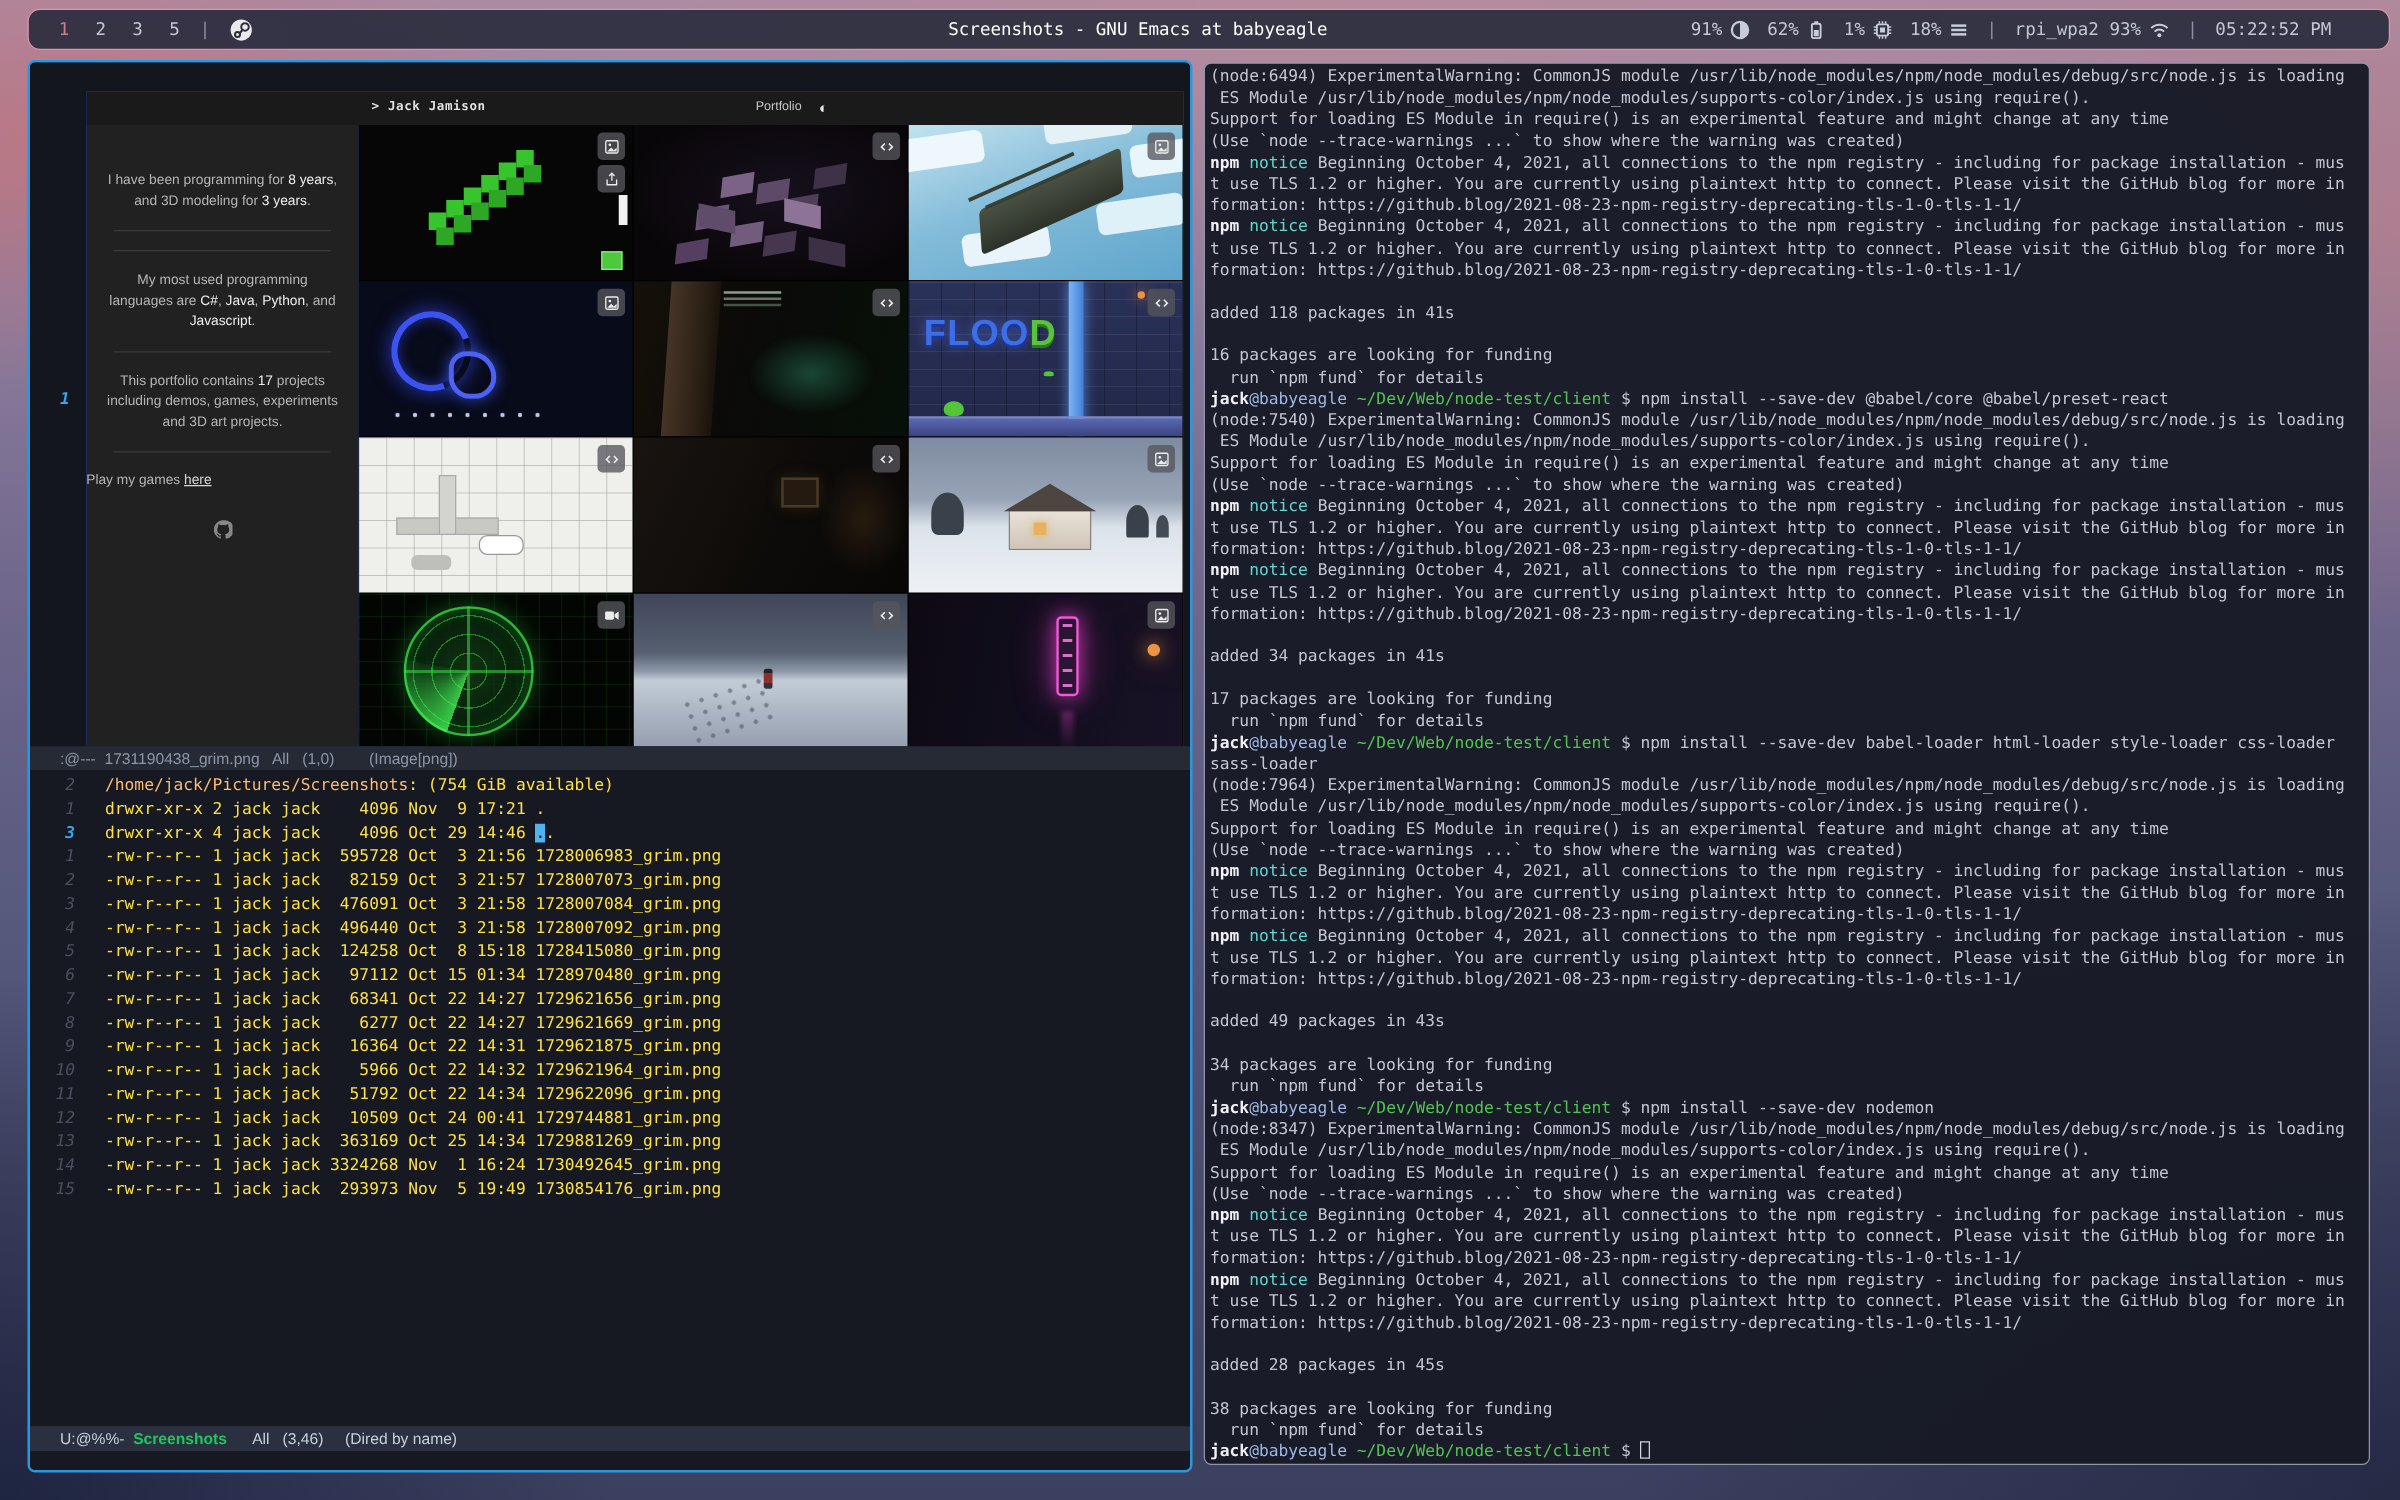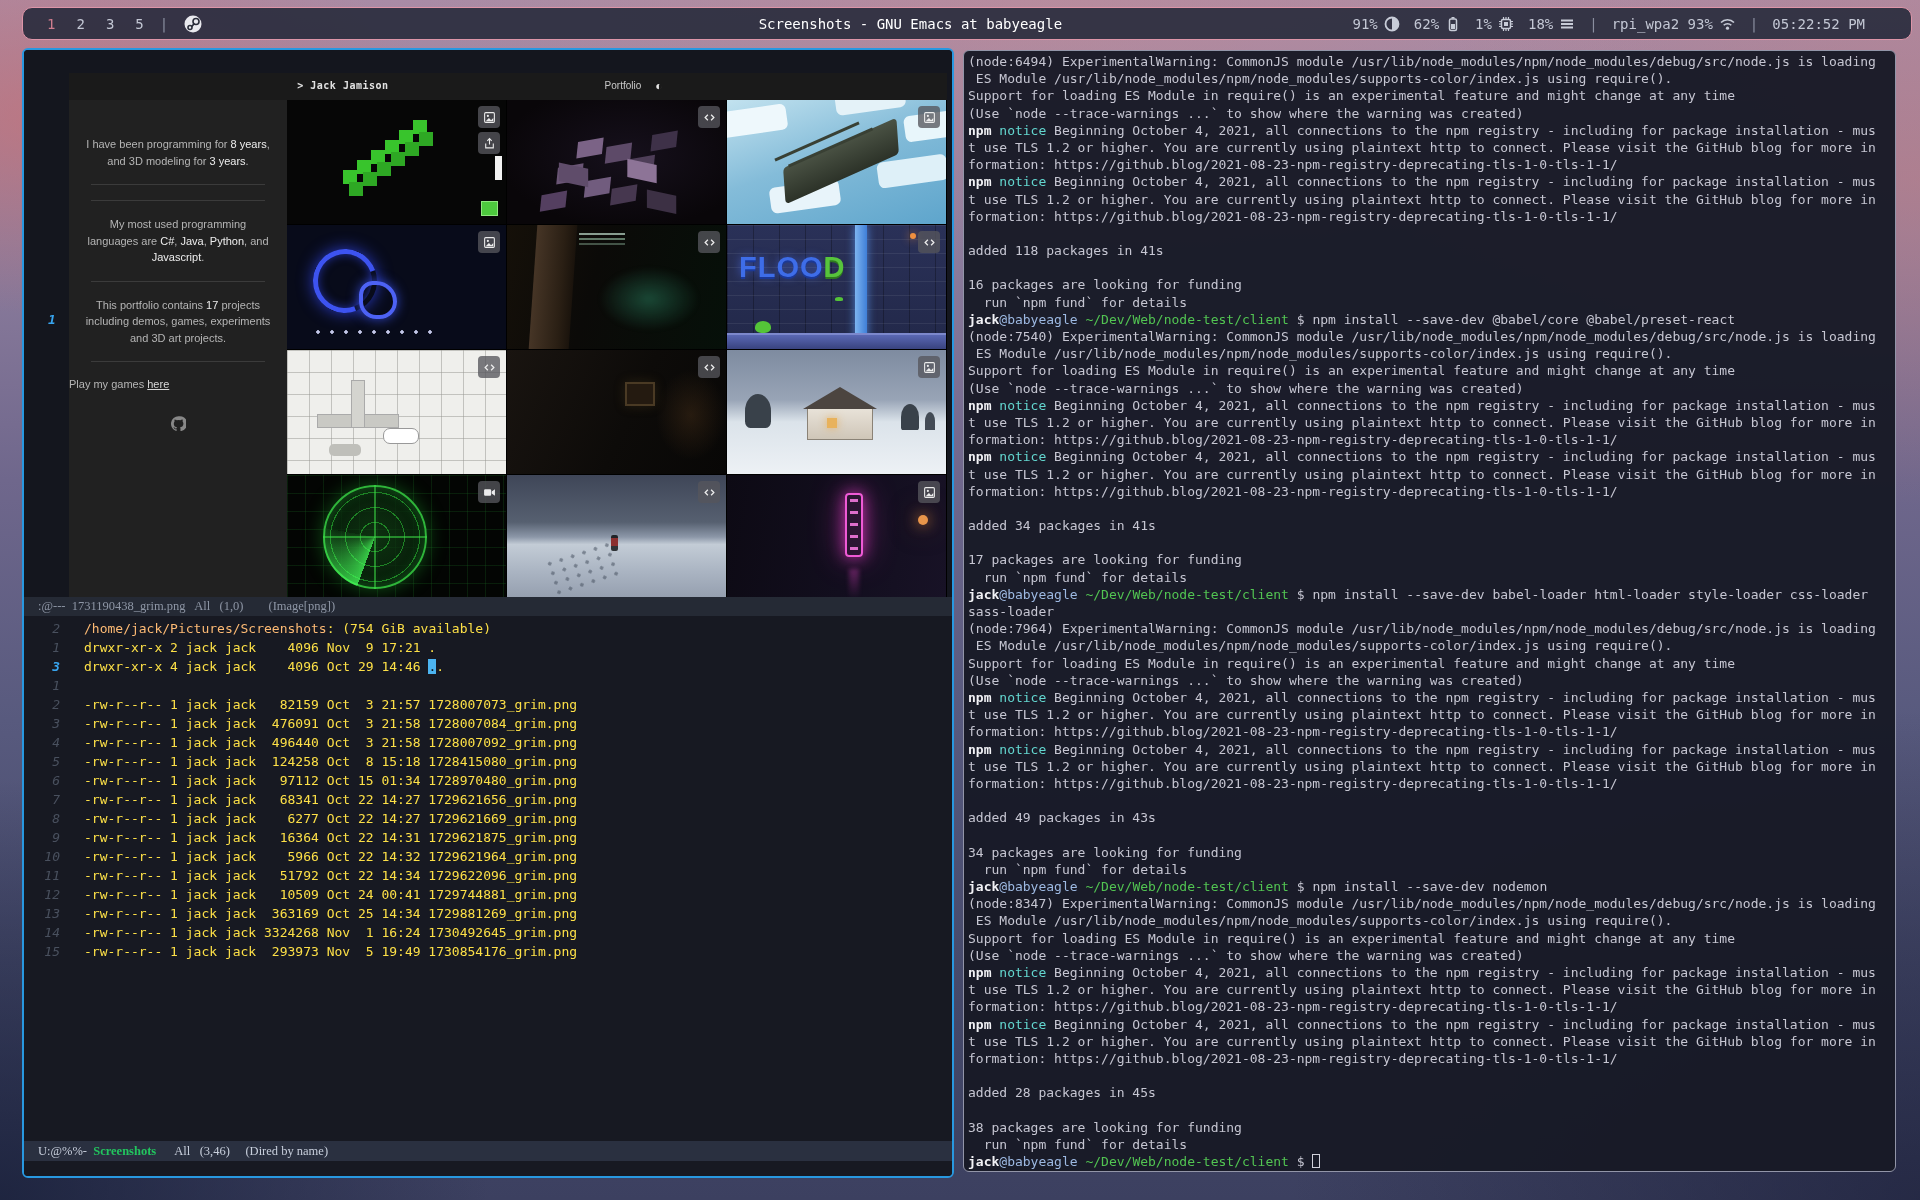--- a/index.html
+++ b/index.html
@@ -27,21 +27,21 @@
   .tb-right{margin-left:auto;display:flex;align-items:center;gap:14px;padding-right:30px;}
   .stat{display:flex;align-items:center;gap:6px;white-space:nowrap;}
   .stat svg{display:block;}
 
   
   .emacs{position:absolute;left:22px;top:48px;width:932px;height:1130px;box-sizing:border-box;
     background:#171922;border:2px solid #2898e0;border-radius:6px;overflow:hidden;}
   .win-image{position:absolute;left:0;top:0;right:0;height:547px;background:#14161e;overflow:hidden;}
   .img-lineno{position:absolute;left:24px;top:262px;color:#38a4ee;font-style:italic;font-weight:bold;font-size:13px;}
   .modeline{position:absolute;left:0;right:0;height:19px;background:#252a35;display:flex;align-items:center;}
-  .modeline pre{margin:4px;font-family:Liberation Serif, serif;font-size:12.5px;padding-left:10px;}
+  .modeline pre{margin:14px;font-family:Liberation Sans, sans-serif;font-size:12.5px;padding-left:10px;}
   .ml1{top:547px;color:#8e96a5;}
   .ml2{top:1091px;height:20px;background:#2a3040;color:#c8cfdc;}
   .ml2 .mlb{font-weight:bold;color:#22c55e;}
   .echo{position:absolute;left:0;right:0;top:1111px;bottom:0;background:#171922;}
   .dired{position:absolute;left:0;right:0;top:566px;height:525px;padding-top:3px;font-size:13px;}
   .drow{display:flex;line-height:19px;height:19px;}
   .ln{width:36px;text-align:right;color:#49505e;font-style:italic;flex:none;}
   .ln.cur{color:#38a4ee;font-weight:bold;}
   .dtext{white-space:pre;padding-left:24px;color:#c3cbd8;}
   .dp{color:#fde047;}
@@ -469,20 +469,21 @@
       <div class="drow">
         <span class="ln">1</span>
         <span class="dtext"><span class="dp">drwxr-xr-x 2 jack jack    4096 Nov  9 17:21 .</span></span>
       </div>
       <div class="drow">
         <span class="ln cur">3</span>
         <span class="dtext"><span class="dp">drwxr-xr-x 4 jack jack    4096 Oct 29 14:46 </span><span class="dcur">.</span><span class="dp">.</span></span>
       </div>
       <div class="drow">
         <span class="ln">1</span>
+        <span class="dtext"><span class="dp">-rw-r--r-- 1 jack jack  595728 Oct  3 21:56 1728006983_grim.png</span></span>
       </div>
       <div class="drow">
         <span class="ln">2</span>
         <span class="dtext"><span class="dp">-rw-r--r-- 1 jack jack   82159 Oct  3 21:57 1728007073_grim.png</span></span>
       </div>
       <div class="drow">
         <span class="ln">3</span>
         <span class="dtext"><span class="dp">-rw-r--r-- 1 jack jack  476091 Oct  3 21:58 1728007084_grim.png</span></span>
       </div>
       <div class="drow">

